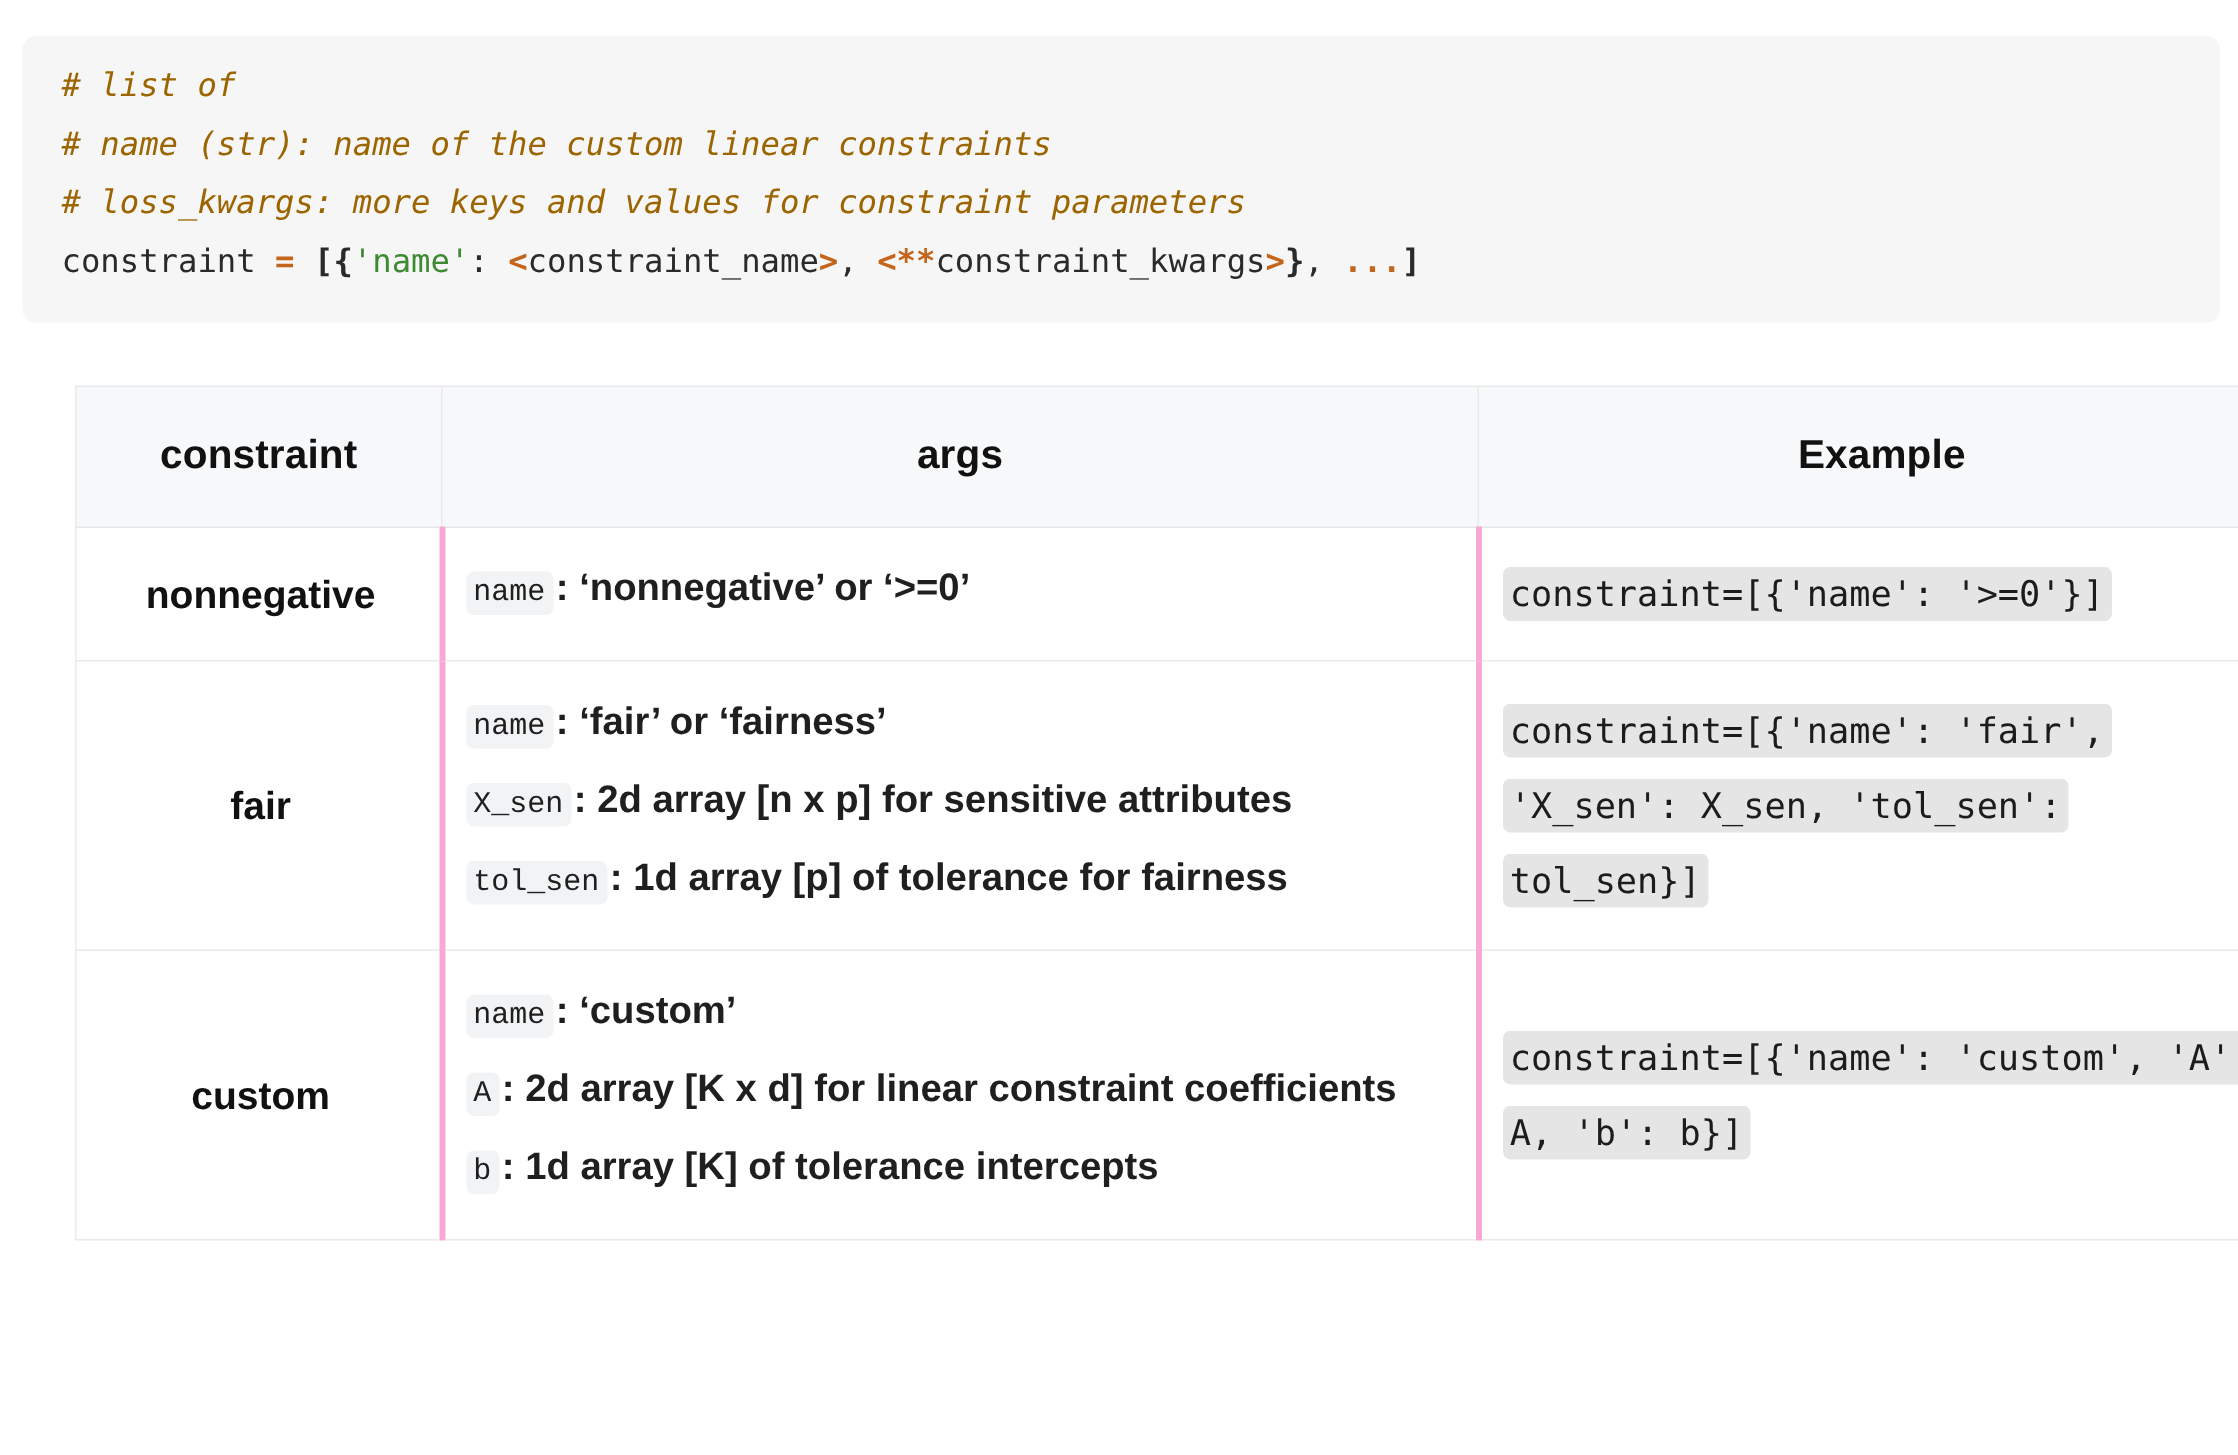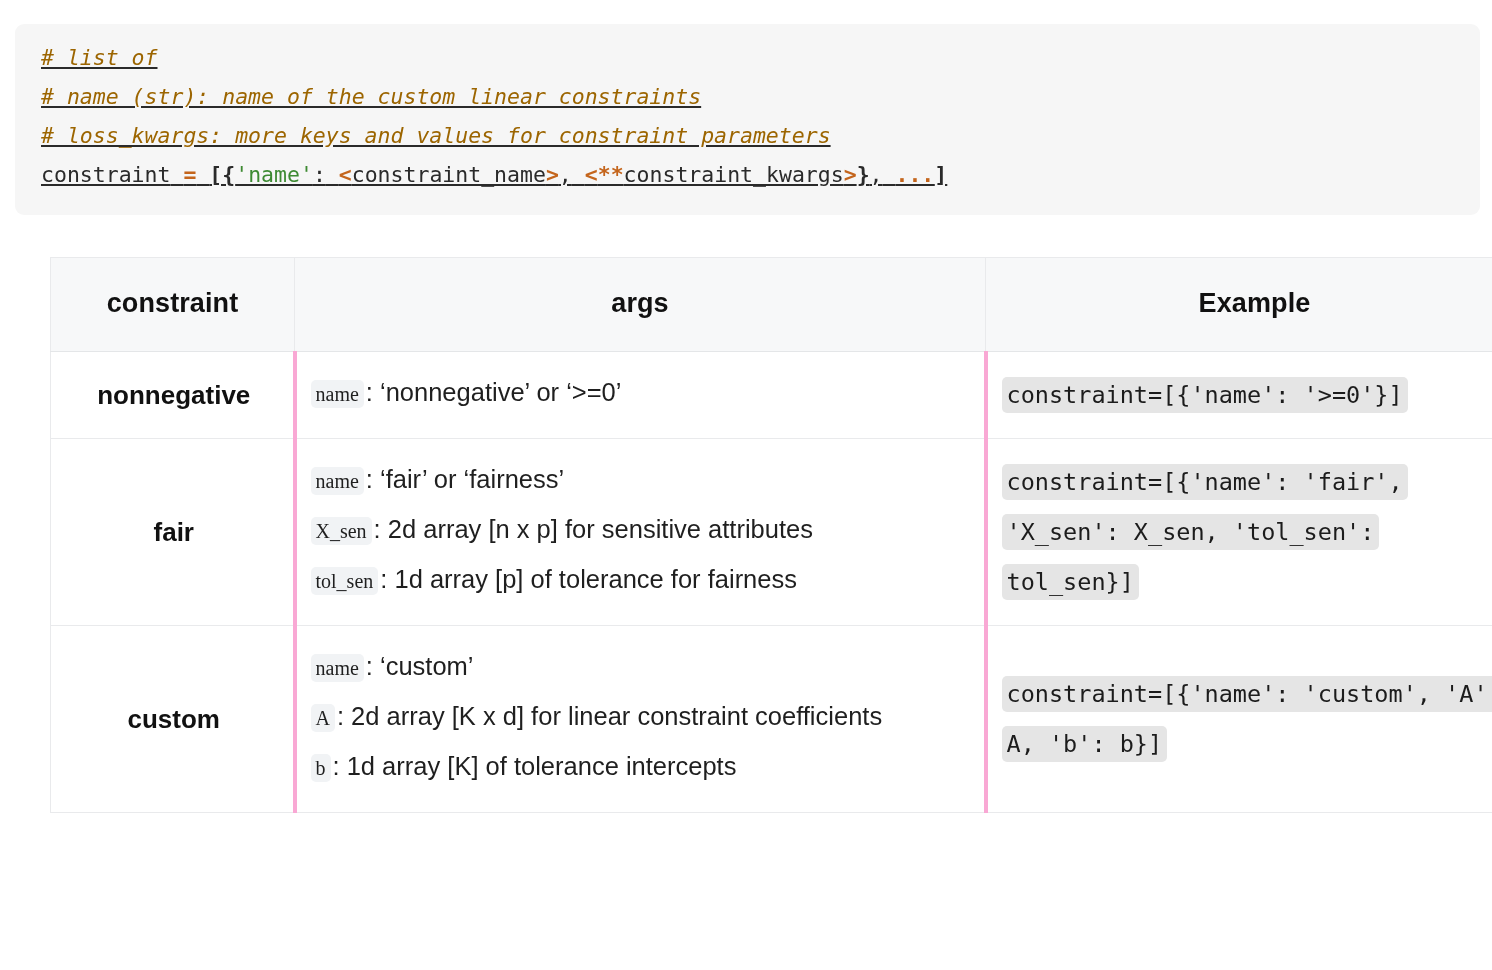--- a/index.html
+++ b/index.html
@@ -24,21 +24,20 @@
     height: 191px;
     box-sizing: border-box;
     background: #f6f6f6;
     border-radius: 9px;
     padding: 14px 26px 14px 26px;
     font-family: "DejaVu Sans Mono", "Liberation Mono", monospace;
     font-size: 21.5px;
     line-height: 39px;
     white-space: pre;
     color: #2a2a2a;
-    text-decoration: underline;
   }
   .cmt {
     color: #9c6500;
     font-style: italic;
   }
   .op    { color: #c4651c; font-weight: 700; }
   .brk   { color: #c4651c; font-weight: 700; }
   .str   { color: #3d8a32; }
   .punct { color: #2a2a2a; font-weight: 700; }
   .ell   { color: #c4651c; font-weight: 700; }
@@ -97,29 +96,29 @@
     color: #1f1f1f;
   }
   td.cell-example {
     padding: 16px 14px 16px 14px;
   }
 
   .arg-line { display: block; }
 
   
   code.ic {
-    font-family: Liberation Serif, serif;
+    font-family: Liberation Mono, monospace;
     font-size: 20px;
     background: #f1f3f5;
     border-radius: 5px;
     padding: 3px 5px;
     color: #1f1f1f;
     white-space: pre;
   }
-  .colon { padding-left: 2px; }
+  .colon { padding-left: 2px; font-weight: bold; }
 
   .ex-code {
     font-family: "DejaVu Sans Mono", "Liberation Mono", monospace;
     font-size: 23.5px;
     line-height: 50px;
     color: #1c1c1c;
     background: #e5e5e5;
     border-radius: 5px;
     box-decoration-break: clone;
     -webkit-box-decoration-break: clone;

